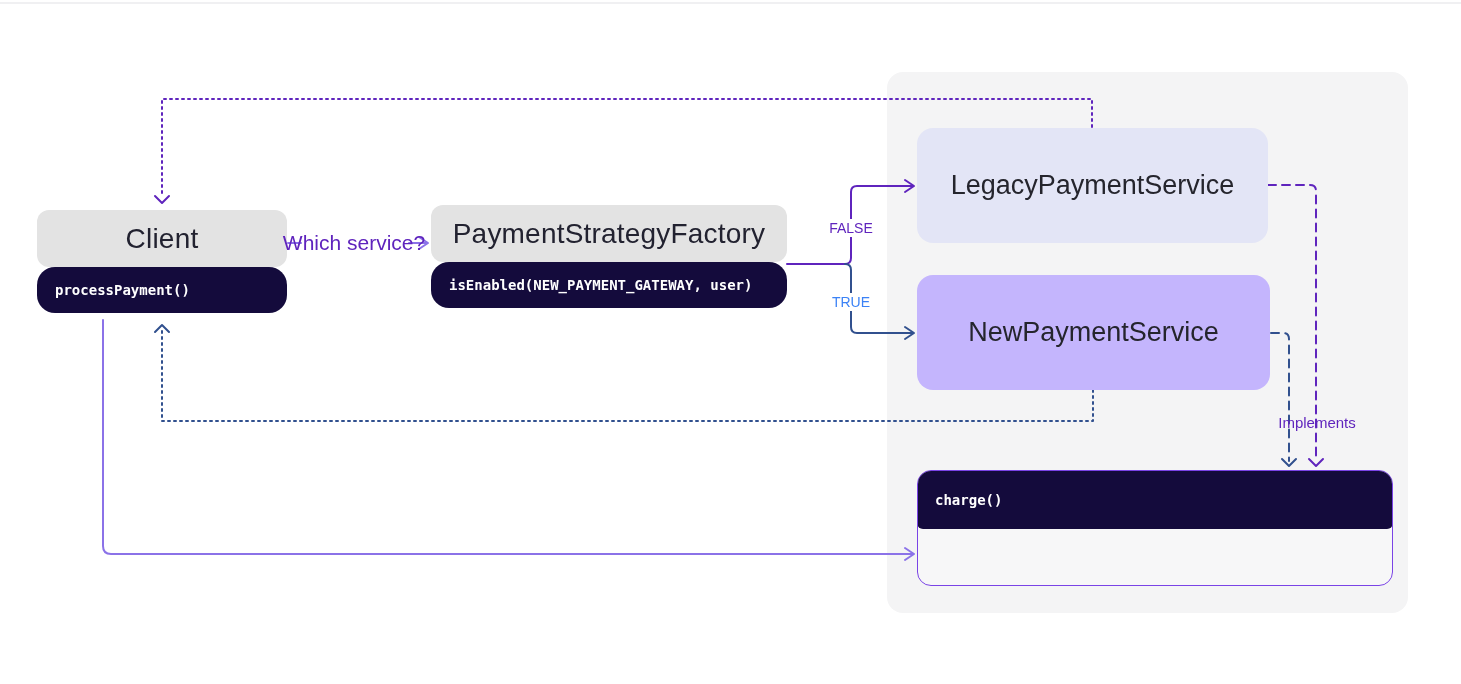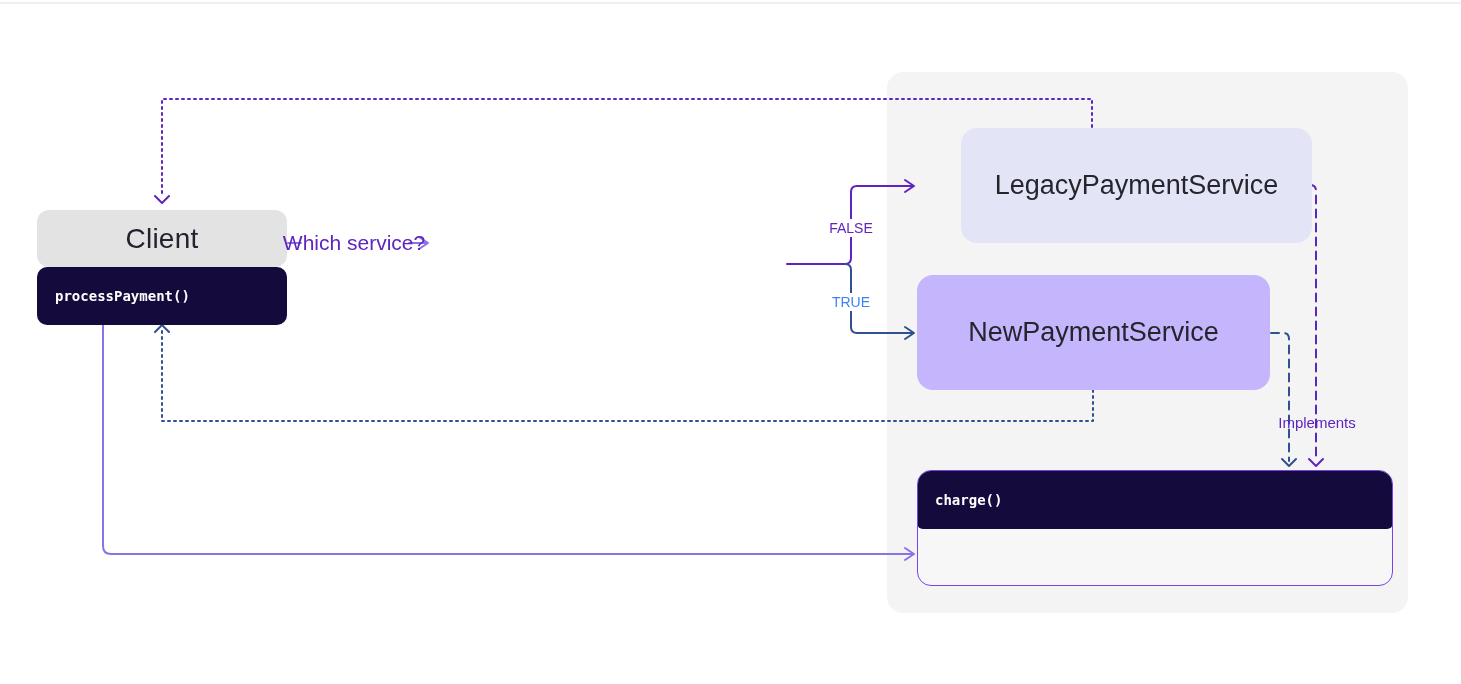--- a/index.html
+++ b/index.html
@@ -13,21 +13,21 @@
     background:#f4f4f5;border-radius:16px;
   }
   svg.wires{position:absolute;left:0;top:0;z-index:2;pointer-events:none;}
   .node{position:absolute;z-index:3;}
   .split-box .hdr{
     height:57px;background:#e3e3e3;border-radius:12px;
     display:flex;align-items:center;justify-content:center;
     font-size:28px;color:#222230;letter-spacing:0.2px;
   }
   .split-box .bdy{
-    height:58px;background:#140b3c;border-radius:10px;
+    height:46px;background:#140b3c;border-radius:18px;
     display:flex;align-items:center;
     color:#ffffff;font-family:"DejaVu Sans Mono", monospace;
     font-size:14px;font-weight:bold;padding-left:18px;box-sizing:border-box;
   }
   .service{
     display:flex;align-items:center;justify-content:center;
     border-radius:16px;font-size:27px;color:#25252d;
   }
   .service.legacy{background:#e3e5f6;}
   .service.newsvc{background:#c4b5fd;}
@@ -90,22 +90,26 @@
       <path d="M1271 333 H1283 Q1289 333 1289 339 V461" stroke="#31508e" stroke-dasharray="8 6"></path>
       <path d="M1282 459 L1289 466 L1296 459" stroke="#31508e"></path>
     </g>
   </svg>
 
   <div class="node split-box" style="left:37px;top:210px;width:250px;">
     <div class="hdr">Client</div>
     <div class="bdy">processPayment()</div>
   </div>
 
+  <div class="node split-box" style="left:431px;top:205px;width:356px;">
+    <div class="hdr">PaymentStrategyFactory</div>
+    <div class="bdy">isEnabled(NEW_PAYMENT_GATEWAY, user)</div>
+  </div>
 
-  <div class="node service legacy" style="left:917px;top:128px;width:351px;height:115px;margin-left:44px;">
+  <div class="node service legacy" style="left:917px;top:128px;width:351px;height:115px;">
     <span>LegacyPaymentService</span>
   </div>
 
   <div class="node service newsvc" style="left:917px;top:275px;width:353px;height:115px;">
     <span>NewPaymentService</span>
   </div>
 
   <div class="node iface" style="left:917px;top:470px;width:476px;height:116px;">
     <div class="bdy">charge()</div>
   </div>

